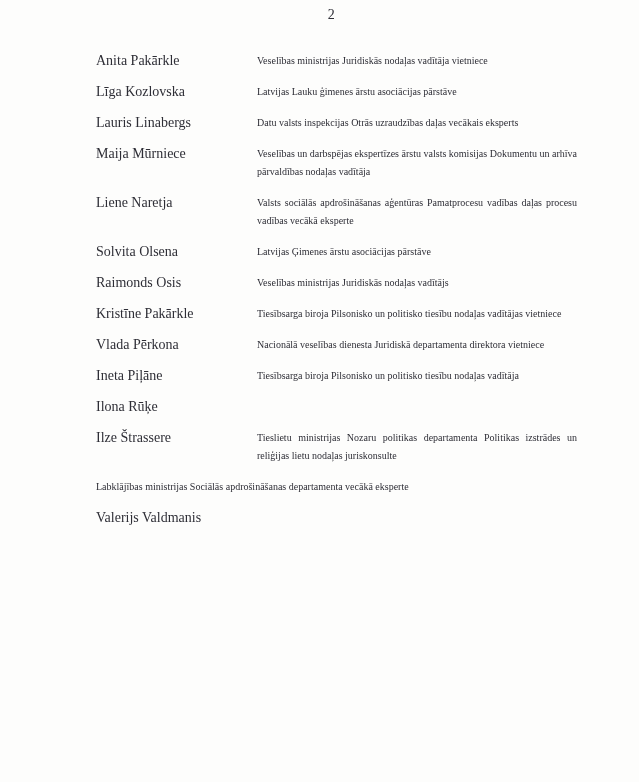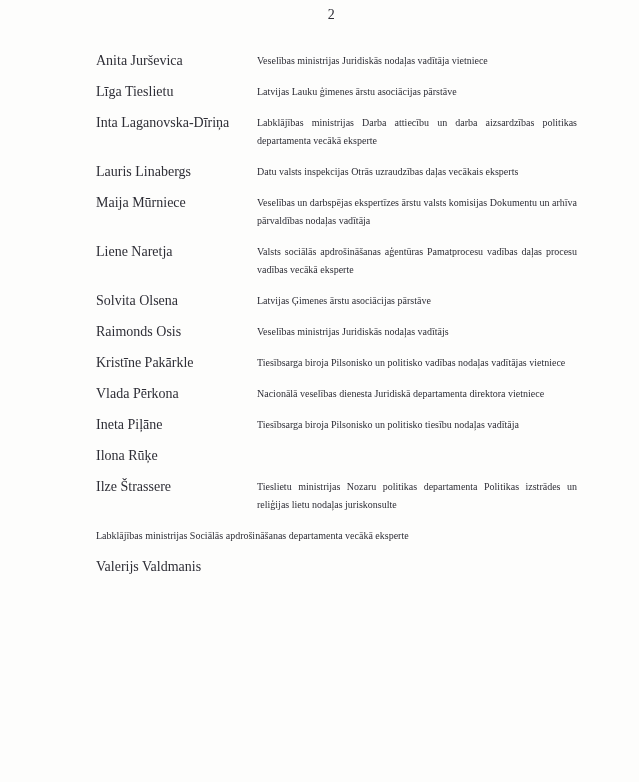--- a/index.html
+++ b/index.html
@@ -64,33 +64,29 @@
   }
 </style>
 </head>
 <body>
 
 <div class="page" style="color: rgb(46, 46, 54); background: rgb(253, 253, 252);">
   <div class="page-number">2</div>
 
   <div class="entries" id="entries-container">
   <div class="entry">
-    <div class="entry-name">Anita Jurševica</div>
+    <div class="entry-name">Anita Pakārkle</div>
     <div class="entry-role">Veselības ministrijas Juridiskās nodaļas vadītāja vietniece</div>
   </div>
 
   <div class="entry">
-    <div class="entry-name">Līga Tieslietu</div>
+    <div class="entry-name">Līga Kozlovska</div>
     <div class="entry-role">Latvijas Lauku ģimenes ārstu asociācijas pārstāve</div>
   </div>
 
-  <div class="entry">
-    <div class="entry-name">Inta Laganovska-Dīriņa</div>
-    <div class="entry-role">Labklājības ministrijas Darba attiecību un darba aizsardzības politikas departamenta vecākā eksperte</div>
-  </div>
 
   <div class="entry">
     <div class="entry-name">Lauris Linabergs</div>
     <div class="entry-role">Datu valsts inspekcijas Otrās uzraudzības daļas vecākais eksperts</div>
   </div>
 
   <div class="entry">
     <div class="entry-name">Maija Mūrniece</div>
     <div class="entry-role">Veselības un darbspējas ekspertīzes ārstu valsts komisijas Dokumentu un arhīva pārvaldības nodaļas vadītāja</div>
   </div>
@@ -105,21 +101,21 @@
     <div class="entry-role">Latvijas Ģimenes ārstu asociācijas pārstāve</div>
   </div>
 
   <div class="entry">
     <div class="entry-name">Raimonds Osis</div>
     <div class="entry-role">Veselības ministrijas Juridiskās nodaļas vadītājs</div>
   </div>
 
   <div class="entry">
     <div class="entry-name">Kristīne Pakārkle</div>
-    <div class="entry-role">Tiesībsarga biroja Pilsonisko un politisko vadības nodaļas vadītājas vietniece</div>
+    <div class="entry-role">Tiesībsarga biroja Pilsonisko un politisko tiesību nodaļas vadītājas vietniece</div>
   </div>
 
   <div class="entry">
     <div class="entry-name">Vlada Pērkona</div>
     <div class="entry-role">Nacionālā veselības dienesta Juridiskā departamenta direktora vietniece</div>
   </div>
 
   <div class="entry">
     <div class="entry-name">Ineta Piļāne</div>
     <div class="entry-role">Tiesībsarga biroja Pilsonisko un politisko tiesību nodaļas vadītāja</div>

